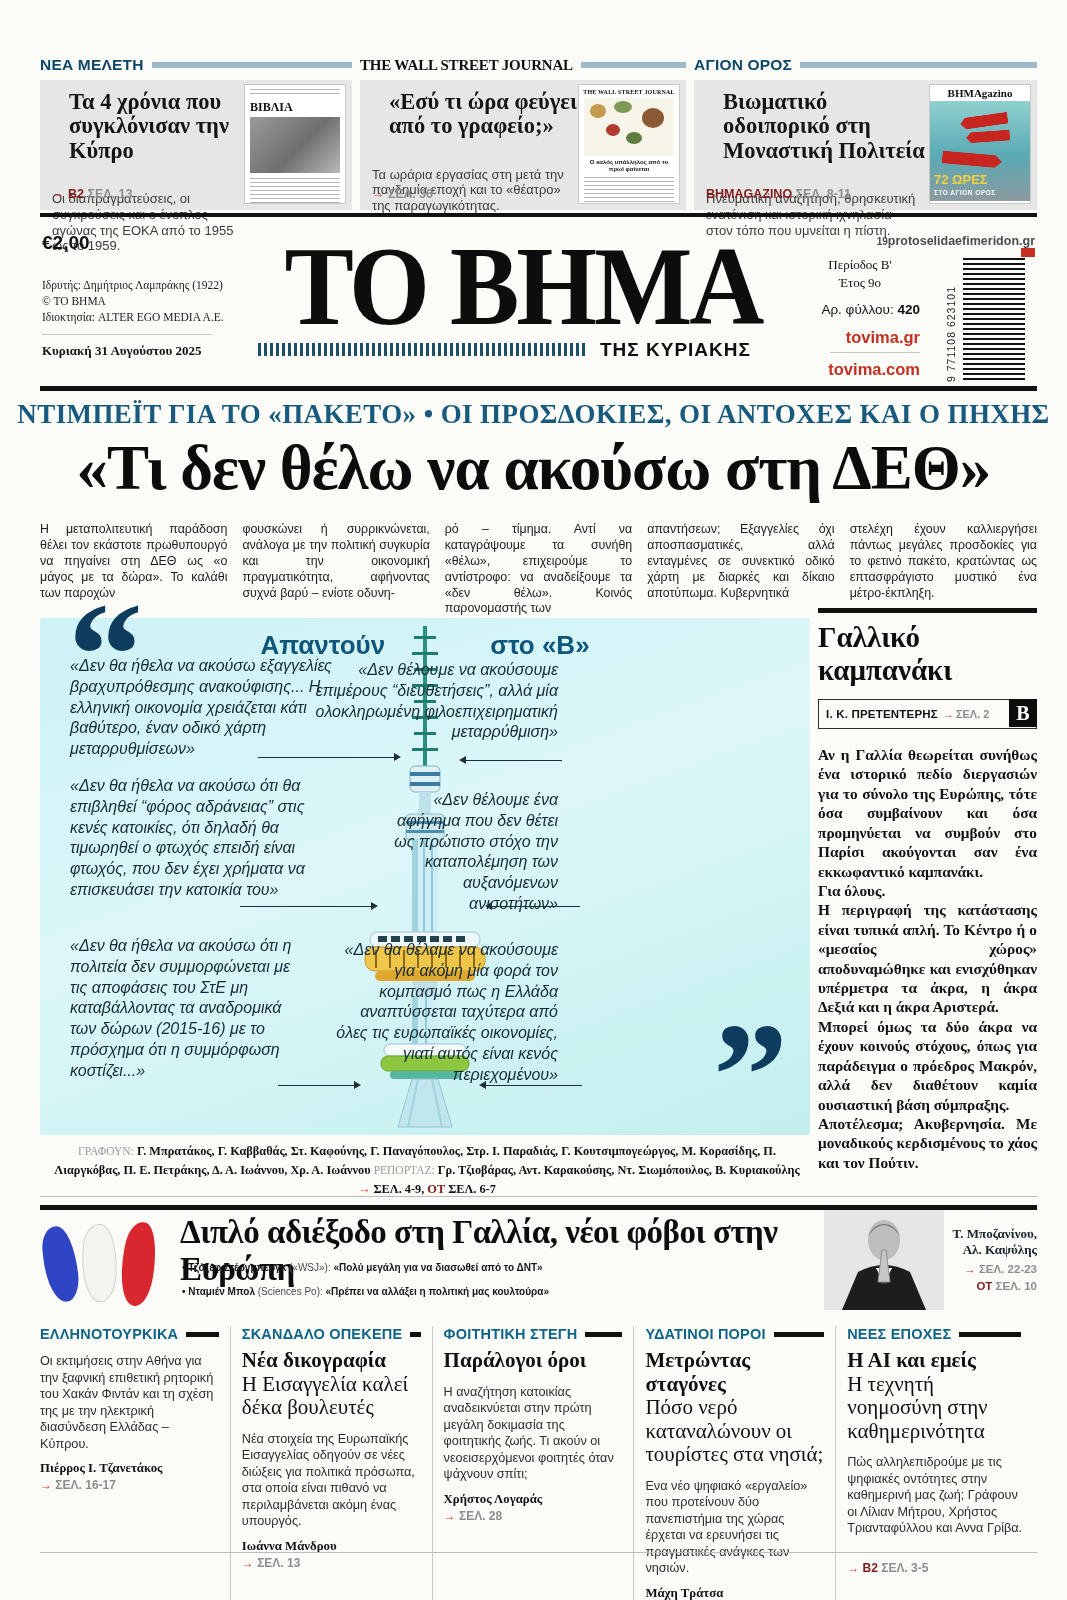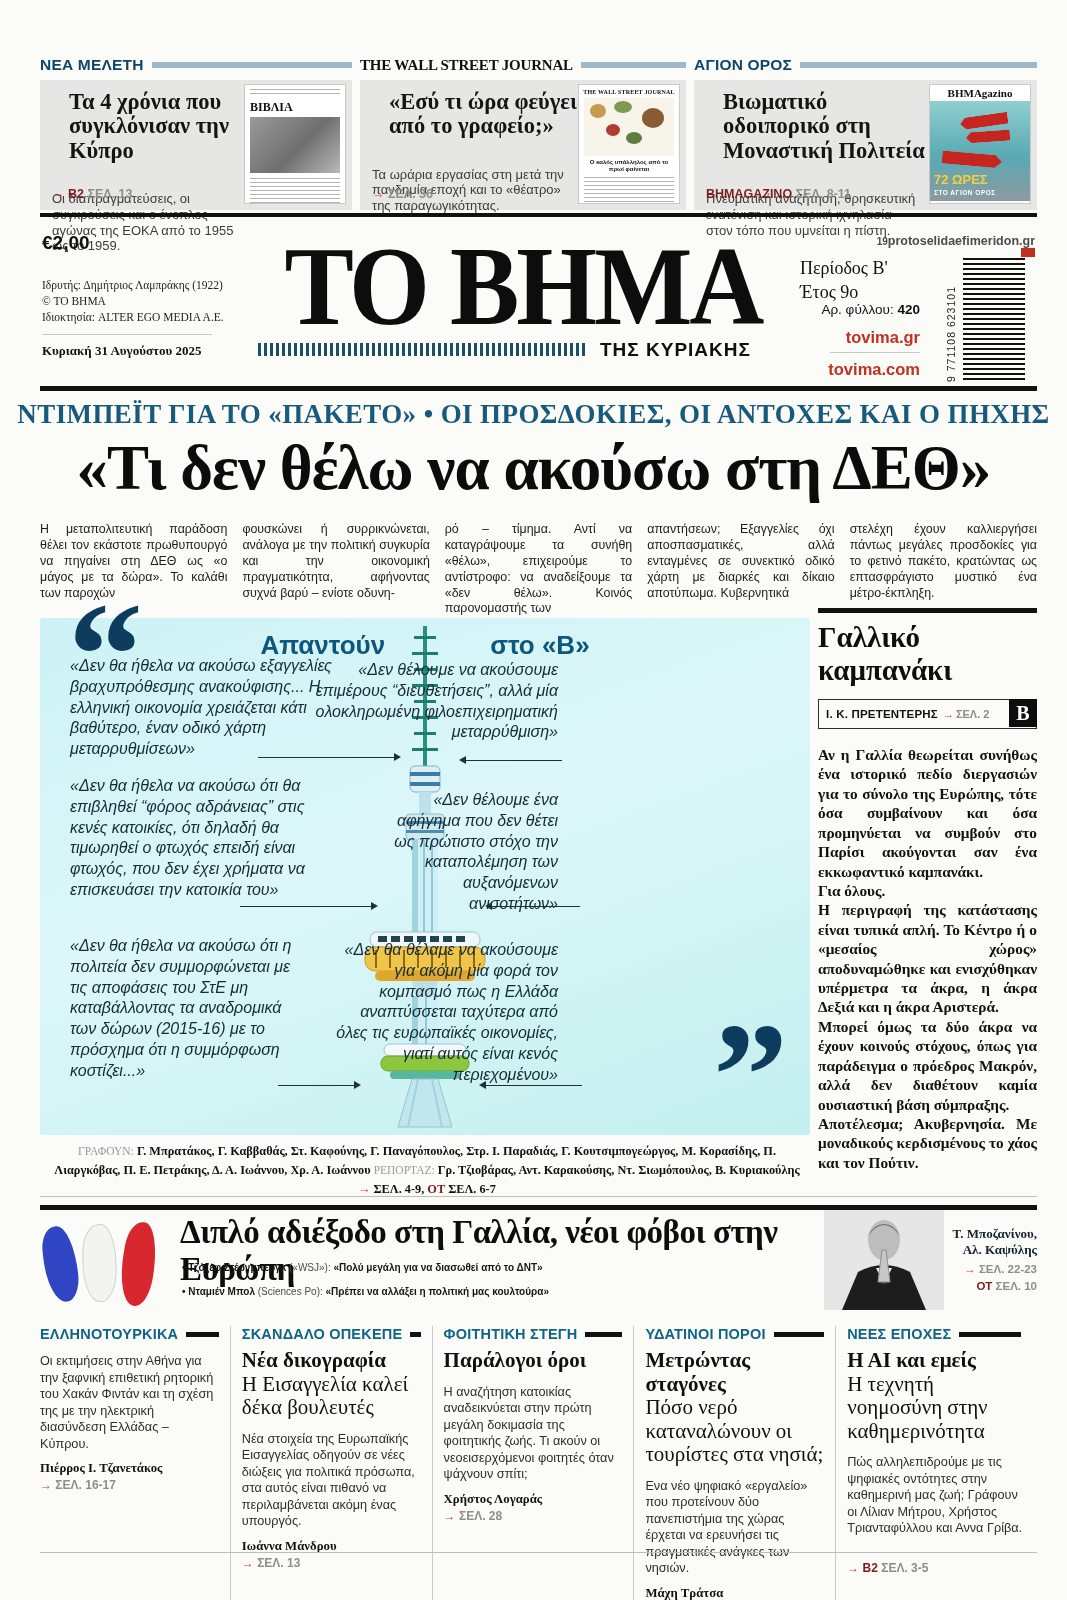--- a/index.html
+++ b/index.html
@@ -195,21 +195,21 @@
   <div class="abs" style="left:42px;top:334px;width:170px;height:1px;background:#c7c7c7;"></div>
   <div class="abs serif" style="left:42px;top:343px;font-weight:bold;font-size:13px;">Κυριακή 31 Αυγούστου 2025</div>
 
   <div class="abs" id="mh-title" style="left:253px;top:238px;width:540px;text-align:center;">ΤΟ ΒΗΜΑ</div>
   <div class="abs" id="mh-stripe" style="left:258px;top:343px;width:330px;height:13px;"></div>
   <div class="abs" id="mh-sub" style="left:600px;top:339px;">ΤΗΣ ΚΥΡΙΑΚΗΣ</div>
 
   <div class="abs" style="right:32px;top:234px;font-size:12.5px;color:#4c4c4c;">
     <span style="font-weight:bold;font-size:10px;">19</span><b>protoselidaefimeridon.gr</b>
   </div>
-  <div class="abs serif" style="left:800px;top:256px;width:120px;text-align:left;font-size:18px;line-height:1.35;">
+  <div class="abs serif" style="left:800px;top:256px;width:120px;text-align:center;font-size:13px;line-height:1.35;">
     <div>Περίοδος Β'</div>
     <div>Έτος 9ο</div>
   </div>
   <div class="abs" style="left:790px;top:302px;width:130px;text-align:right;font-size:13.5px;">
     <span>Αρ. φύλλου:</span>
     <b>420</b>
   </div>
   <div class="abs red" style="left:790px;top:328px;width:130px;text-align:right;font-weight:bold;font-size:16.5px;">tovima.gr</div>
   <div class="abs" style="left:830px;top:352px;width:90px;height:1px;background:#c7c7c7;"></div>
   <div class="abs red" style="left:790px;top:360px;width:130px;text-align:right;font-weight:bold;font-size:16.5px;">tovima.com</div>
@@ -396,21 +396,21 @@
       <div class="sec-byline">Πιέρρος Ι. Τζανετάκος</div>
       <div class="sec-ref"><span class="arrow-red">→</span> <span class="ref-gray">ΣΕΛ. 16-17</span></div>
     </div>
 
     <div class="sec">
       <div class="sec-kick">
           <span class="kt">ΣΚΑΝΔΑΛΟ ΟΠΕΚΕΠΕ</span>
           <span class="kbar"></span>
         </div>
       <div class="sec-title"><span class="tb">Νέα δικογραφία</span><span>Η Εισαγγελία καλεί δέκα βουλευτές</span></div>
-      <div class="sec-body">Νέα στοιχεία της Ευρωπαϊκής Εισαγγελίας οδηγούν σε νέες διώξεις για πολιτικά πρόσωπα, στα αυτός είναι πιθανό να περιλαμβάνεται ακόμη ένας υπουργός.</div>
+      <div class="sec-body">Νέα στοιχεία της Ευρωπαϊκής Εισαγγελίας οδηγούν σε νέες διώξεις για πολιτικά πρόσωπα, στα οποία είναι πιθανό να περιλαμβάνεται ακόμη ένας υπουργός.</div>
       <div class="sec-byline">Ιωάννα Μάνδρου</div>
       <div class="sec-ref"><span class="arrow-red">→</span> <span class="ref-gray">ΣΕΛ. 13</span></div>
     </div>
 
     <div class="sec">
       <div class="sec-kick">
           <span class="kt">ΦΟΙΤΗΤΙΚΗ ΣΤΕΓΗ</span>
           <span class="kbar"></span>
         </div>
       <div class="sec-title"><span class="tb">Παράλογοι όροι</span></div>

